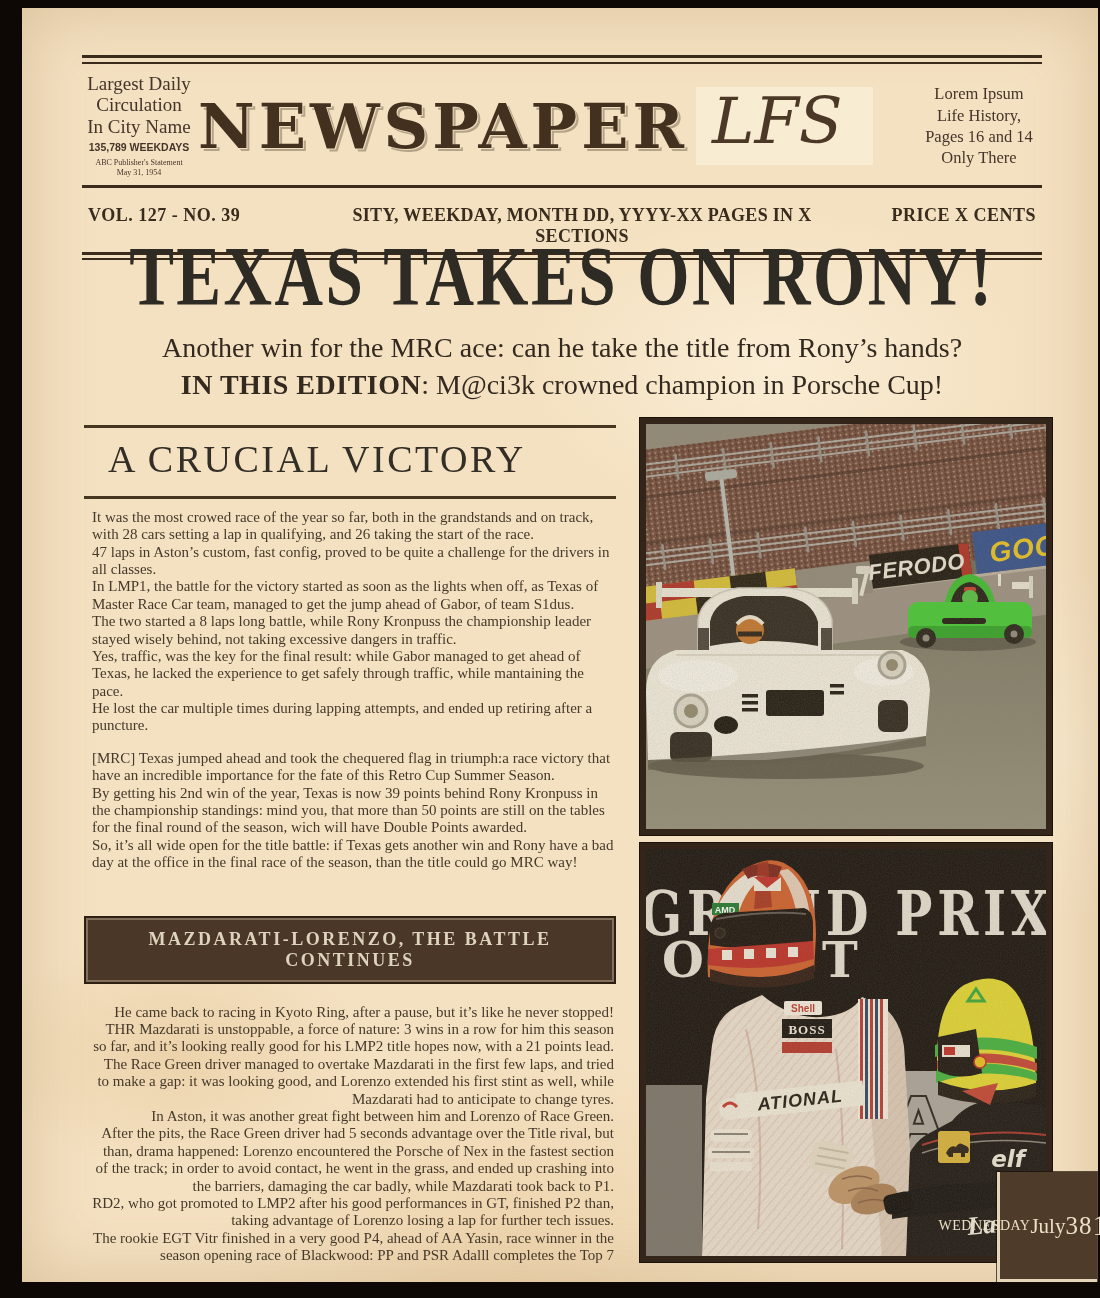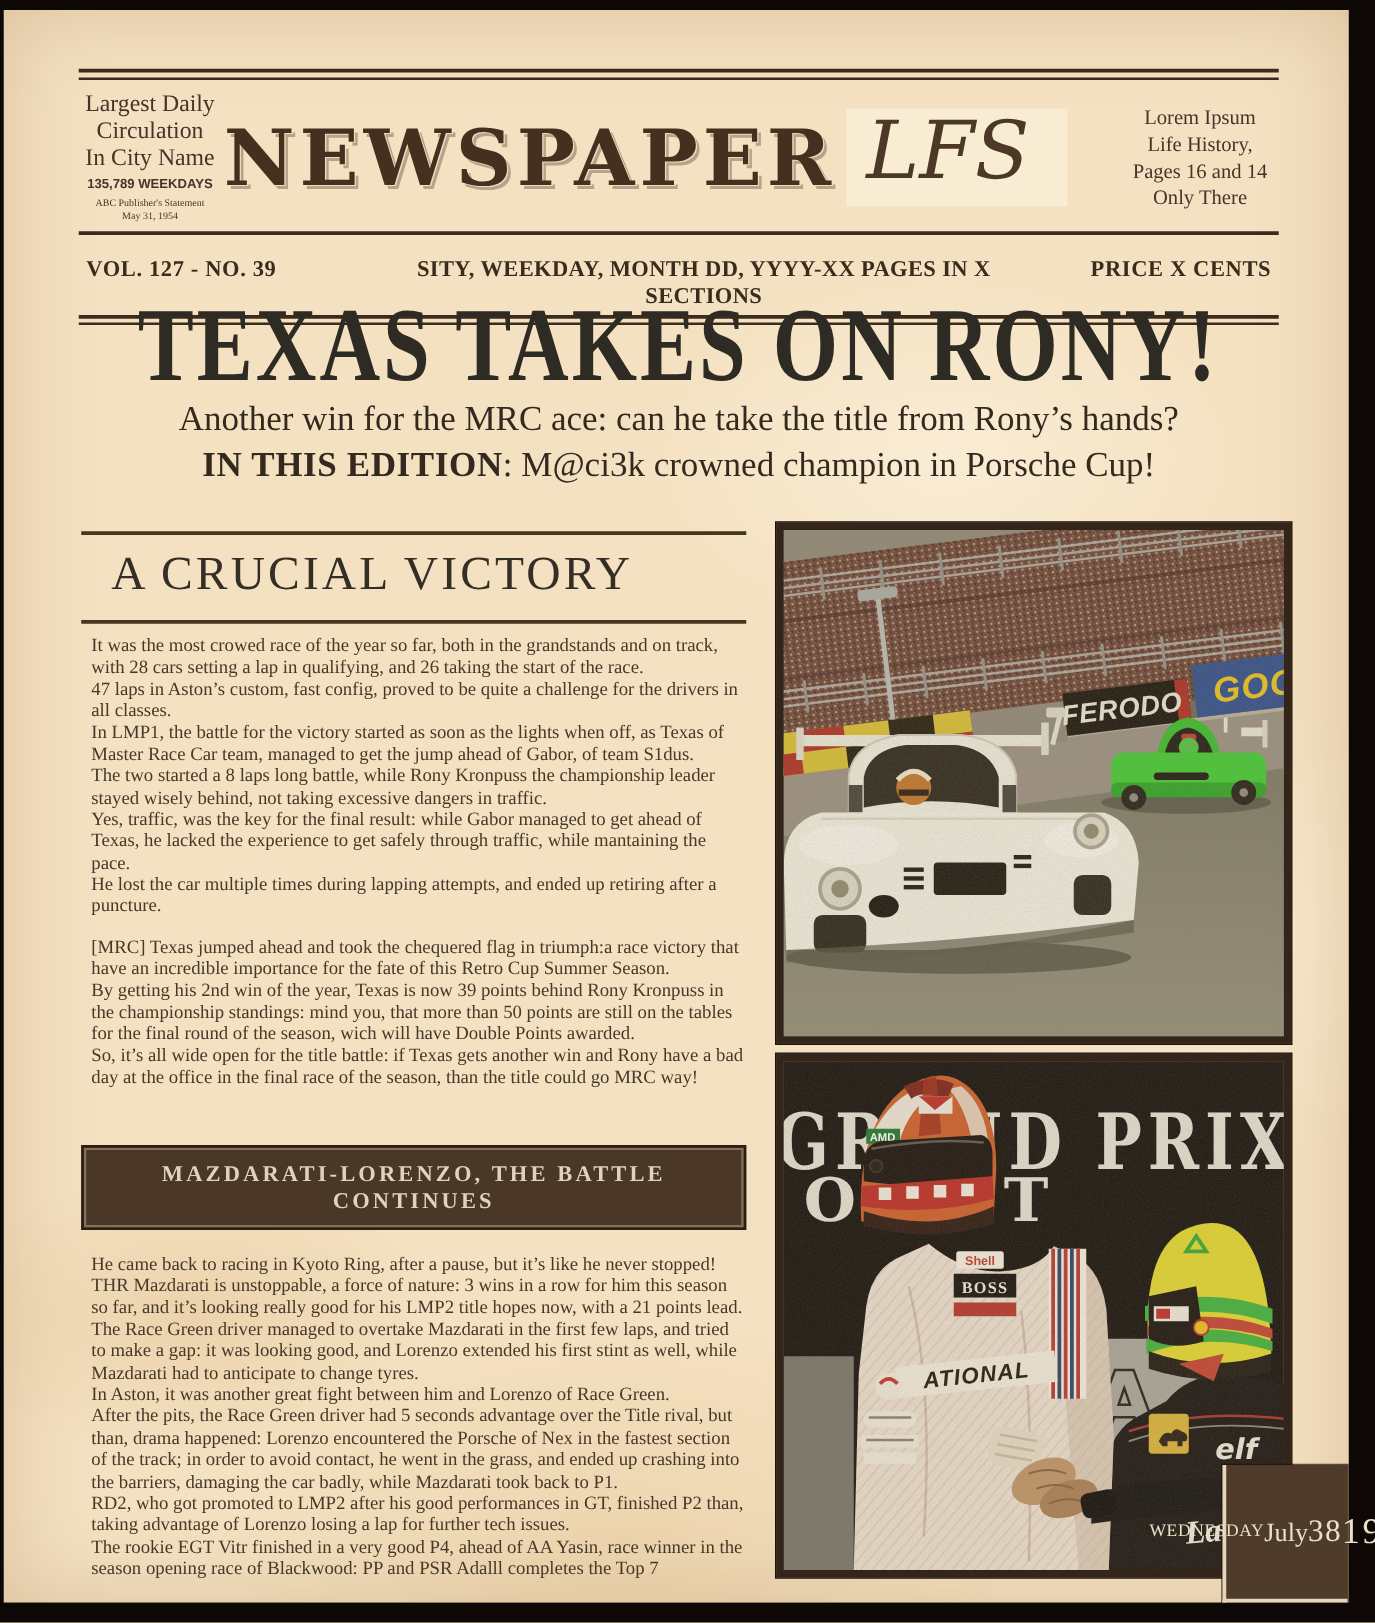--- a/index.html
+++ b/index.html
@@ -1,18 +1,18 @@
 <!DOCTYPE html>
 <html><head>
 <meta charset="utf-8">
 <style>
   html,body{margin:0;padding:0;}
   body{width:1100px;height:1298px;background:#0d0806;position:relative;overflow:hidden;
        font-family:"Liberation Serif","DejaVu Serif",serif;}
-  .page{position:absolute;left:3px;top:8px;width:1076px;height:1274px;background:#f4e1c1;
+  .page{position:absolute;left:22px;top:8px;width:1076px;height:1274px;background:#f4e1c1;
     background-image:
       radial-gradient(ellipse 320px 200px at 14% 82%, rgba(227,196,150,.5), transparent 60%),
       radial-gradient(ellipse 420px 260px at 70% 28%, rgba(255,246,228,.55), transparent 60%),
       radial-gradient(ellipse 520px 300px at 46% 96%, rgba(229,198,152,.45), transparent 60%),
       radial-gradient(ellipse 420px 300px at 92% 58%, rgba(255,244,224,.4), transparent 60%);
     box-shadow: inset 0 0 70px rgba(150,110,60,.28);}
   .rule-top{position:absolute;left:60px;top:47px;width:960px;height:4px;
     border-top:3px solid #3a2b1c;border-bottom:2px solid #3a2b1c;}
   
   .mast{position:absolute;left:58px;top:62px;width:962px;height:112px;display:flex;align-items:center;color:#46342a;}
@@ -33,34 +33,34 @@
   .dl-vol{width:250px;letter-spacing:.5px;}
   .dl-center{flex:1;text-align:center;letter-spacing:.3px;}
   .dl-price{width:210px;text-align:right;letter-spacing:.5px;}
   .dl-b1{border-top:3px solid #3a2b1c;}
   .dl-b2{border-top:2px solid #3a2b1c;margin-top:3px;}
   
   .headline{position:absolute;left:60px;top:230px;width:960px;text-align:center;color:#2e2a24;}
   .hl-title-wrap{height:78px;display:flex;align-items:center;justify-content:center;text-align:right;}
   .hl-title{display:inline-block;font-size:84px;font-weight:bold;letter-spacing:3px;white-space:nowrap;
     transform:scaleX(.8);line-height:1;}
-  .hl-sub{margin-top:4px;font-size:28px;color:#33291f;}
+  .hl-sub{margin-top:16px;font-size:28px;color:#33291f;}
   .hl-edition{margin-top:5px;font-size:28px;color:#33291f;}
   .hl-edition b{letter-spacing:.5px;}
   
   .col{position:absolute;left:62px;top:417px;width:532px;color:#46392a;}
   .xrule{border-top:3px solid #46351f;}
   .a1-head{font-size:38px;letter-spacing:2.5px;color:#332e26;padding:11px 0 15px 24px;line-height:1.1;}
   .body{margin-top:10px;padding:0 2px 0 8px;font-size:15px;line-height:1.16;}
   .body .sentence{display:block;}
   .p2{margin-top:9px;}
   .banner{margin-top:44px;background:#4a3727;border:2px solid #2c1f12;
     box-shadow:inset 0 0 0 2px rgba(235,220,190,.35);padding:11px 4px;text-align:center;
     color:#ded3bd;font-size:18px;font-weight:bold;letter-spacing:2.5px;}
-  .body2{margin-top:20px;}
+  .body2{margin-top:20px;text-align:right;}
   
   .photo{position:absolute;left:618px;width:412px;border:6px solid #33251a;box-sizing:border-box;
     box-shadow:0 0 0 1px #1c120a;background:#6b6658;z-index:1;}
   .photo1{top:410px;height:417px;}
   .photo2{top:835px;height:419px;}
   .photo svg{display:block;width:100%;height:100%;}
   
   .datebox{position:absolute;right:1px;bottom:0;width:100px;height:110px;background:#4e3b29;
     border-left:3px solid #e4d6ba;border-bottom:3px solid #e4d6ba;box-sizing:border-box;
     box-shadow:0 0 0 1px rgba(28,16,8,.7);display:flex;flex-direction:row;align-items:center;

